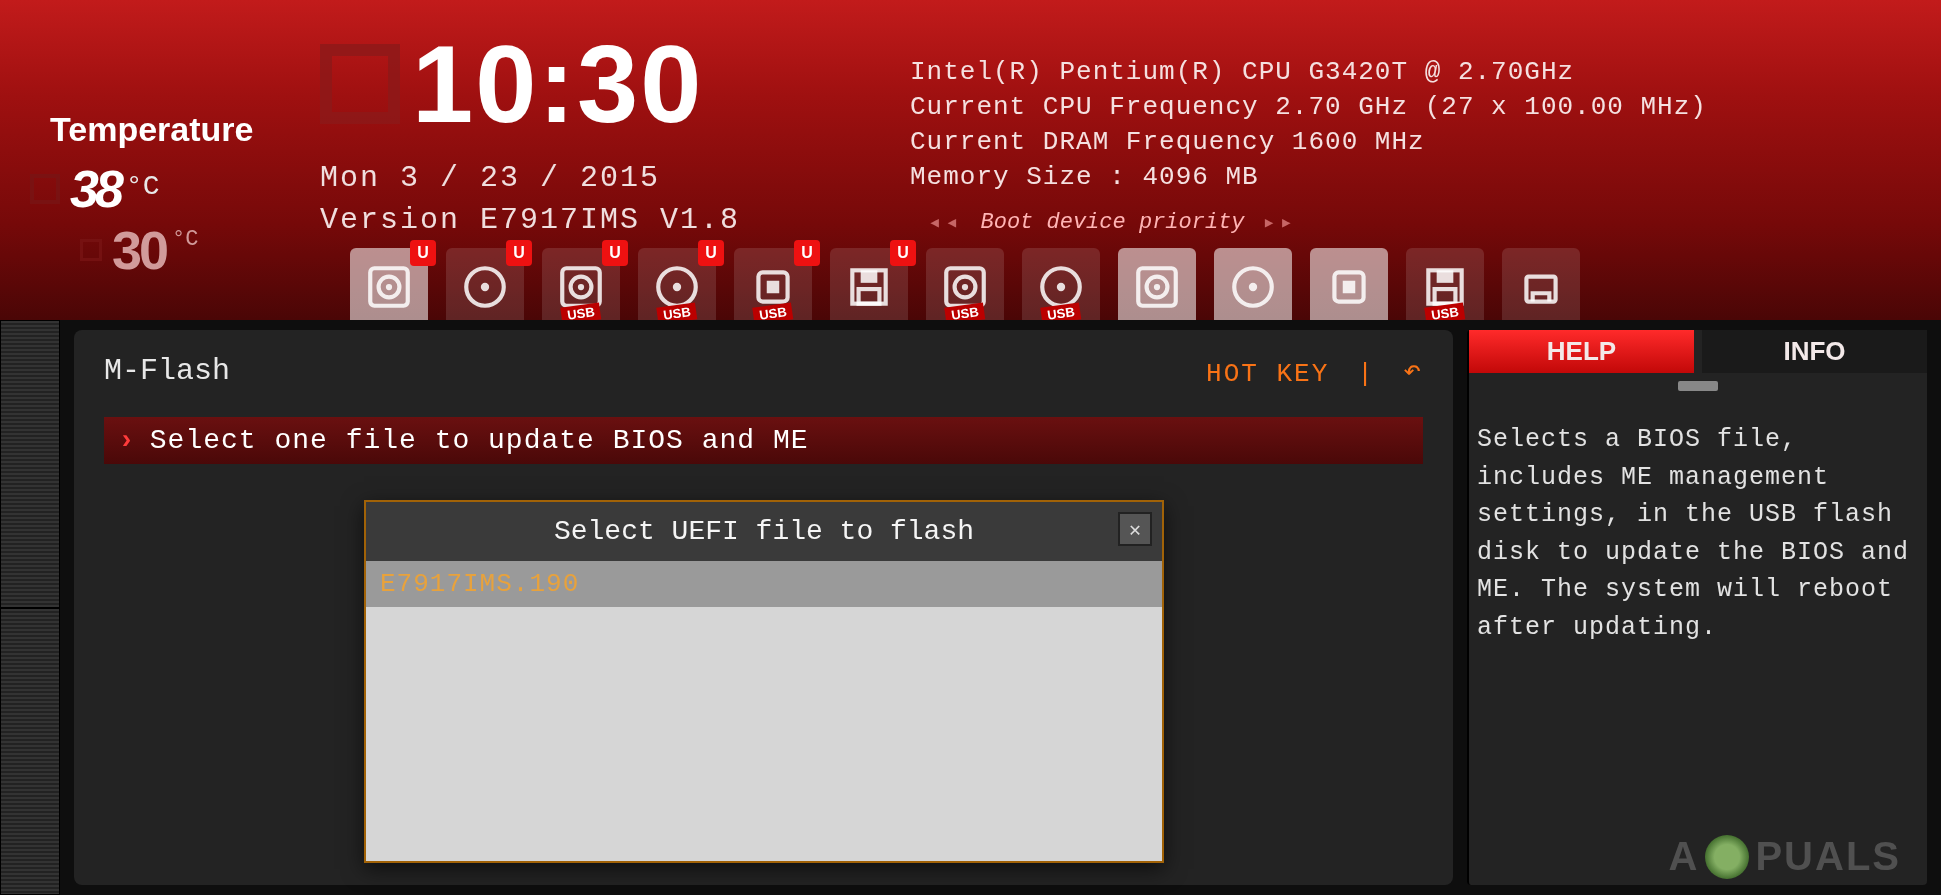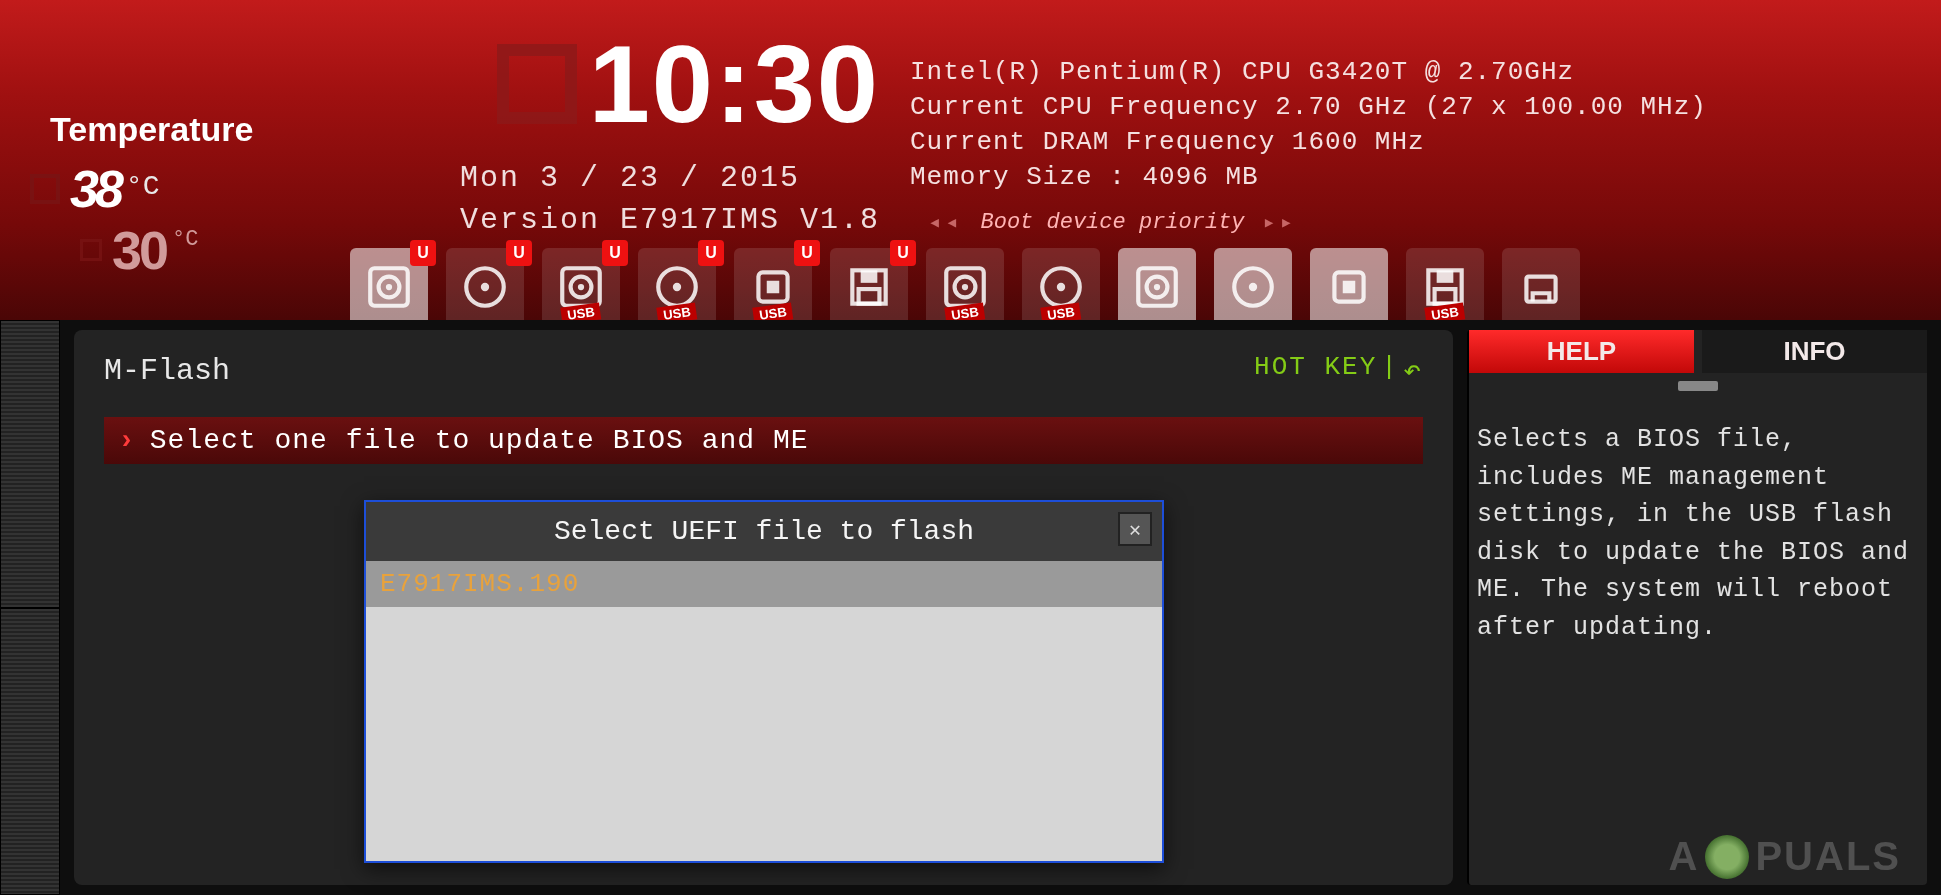--- a/index.html
+++ b/index.html
@@ -48,21 +48,20 @@
     margin-right: 10px; display:inline-block;
   }
   .temp-box.small { width:22px; height:22px; border-width:3px;}
   .temp-unit { font-size: 28px; margin-left: 6px; align-self: flex-start; margin-top: 12px;}
   .temp-unit.small { font-size: 22px; color:#d19a9a; margin-top: 8px;}
 
   .clock-block {
     width: 560px;
     display: flex;
     flex-direction: column;
-    align-items: flex-end;
   }
   .clock {
     font-family: Arial, sans-serif;
     font-size: 110px;
     font-weight: 900;
     color: #fff;
     letter-spacing: 2px;
     display:flex;
     align-items:center;
   }
@@ -160,41 +159,41 @@
     margin: 10px 14px 10px 14px;
     border-radius: 8px;
     padding: 22px 30px;
     position: relative;
   }
   .title-row {
     display:flex; justify-content:space-between; align-items:center;
     font-size: 30px; color:#e8e8e8;
     margin-bottom: 28px;
   }
-  .hotkey { font-size: 26px; color:#84cc16; letter-spacing:2px; display:flex; align-items:flex-start; gap:4px;}
+  .hotkey { font-size: 26px; color:#f97316; letter-spacing:2px; display:flex; align-items:flex-end; gap:28px;}
   .back-icon { font-size:30px; }
   .menu-item {
     background: linear-gradient(180deg,#6a1010,#4a0808);
     padding: 8px 14px;
     font-size: 28px;
     color:#fff;
     display:flex;
     align-items:center;
     letter-spacing:1px;
   }
   .menu-item .chev { color:#ff3b3b; margin-right:14px; font-weight:bold;}
 
   
   .modal {
     position:absolute;
     top: 170px;
     left: 290px;
     width: 800px;
     background: #d6d6d6;
-    border: 2px solid #1d4ed8;
+    border: 2px solid #a16207;
     box-shadow: 0 6px 20px rgba(0,0,0,0.6);
   }
   .modal-header {
     background: #3a3a3a;
     color:#f5f5f5;
     font-size: 28px;
     padding: 14px 10px;
     text-align:center;
     position: relative;
   }

